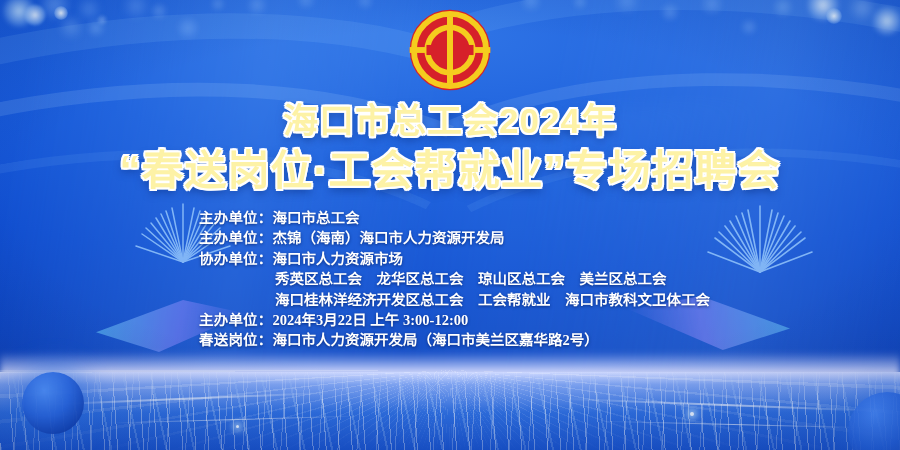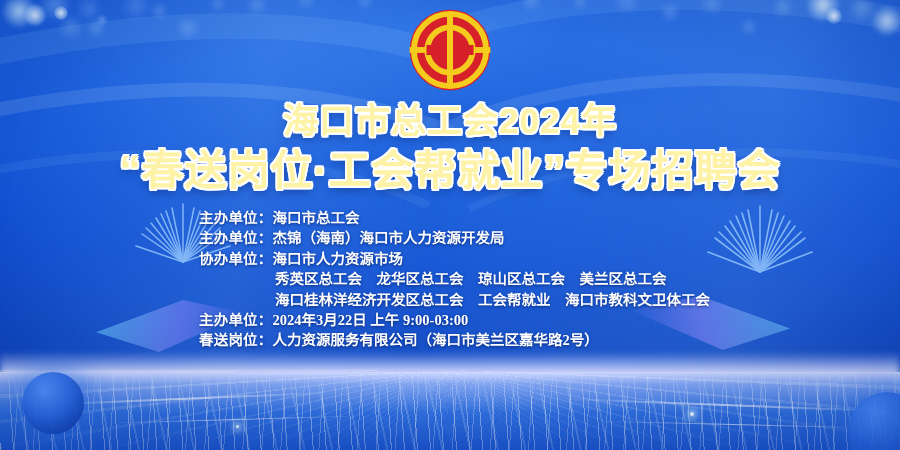--- a/index.html
+++ b/index.html
@@ -351,20 +351,20 @@
     </div>
     <div class="info-row">
       <span class="lbl">主办单位：</span><span>杰锦（海南）海口市人力资源开发局</span>
     </div>
     <div class="info-row">
       <span class="lbl">协办单位：</span><span>海口市人力资源市场</span>
     </div>
     <div class="info-row info-indent">秀英区总工会　龙华区总工会　琼山区总工会　美兰区总工会</div>
     <div class="info-row info-indent">海口桂林洋经济开发区总工会　工会帮就业　海口市教科文卫体工会</div>
     <div class="info-row">
-      <span class="lbl">主办单位：</span><span>2024年3月22日 上午 9:00-03:00</span>
-    </div>
-    <div class="info-row">
-      <span class="lbl">春送岗位：</span><span>人力资源服务有限公司（海口市美兰区嘉华路2号）</span>
+      <span class="lbl">主办单位：</span><span>2024年3月22日 上午 3:00-12:00</span>
+    </div>
+    <div class="info-row">
+      <span class="lbl">春送岗位：</span><span>海口市人力资源开发局（海口市美兰区嘉华路2号）</span>
     </div>
   </div>
 
 </div>
 
 </body></html>

